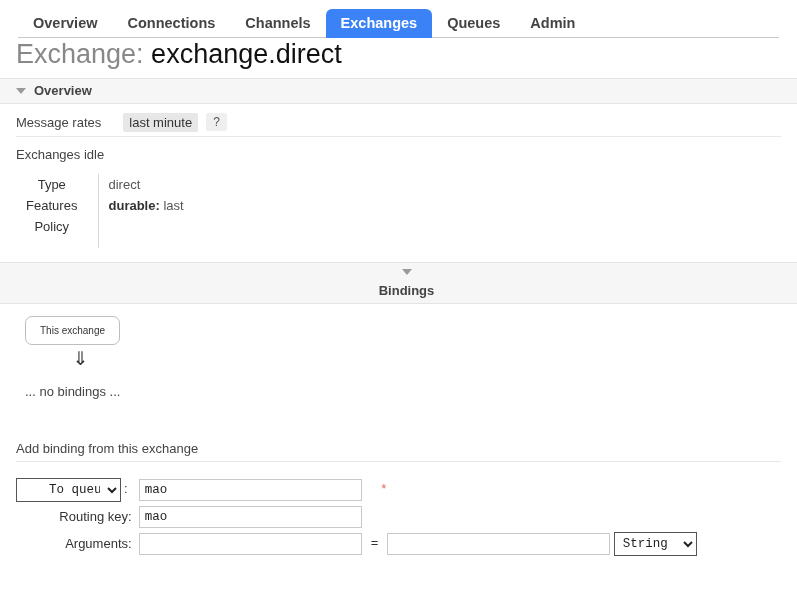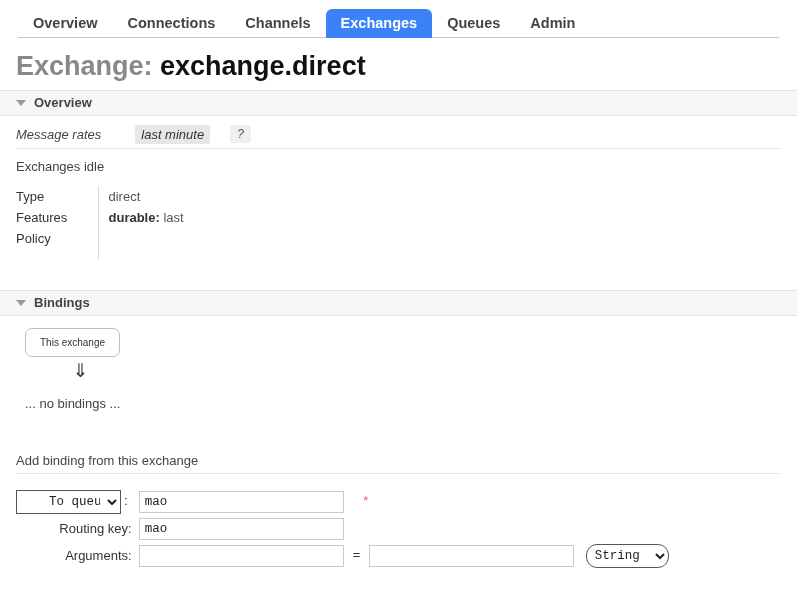--- a/index.html
+++ b/index.html
@@ -42,23 +42,23 @@
     white-space: nowrap;
     cursor: pointer;
   }
   .tab.active {
     background: #3b82f6;
     color: #ffffff;
   }
 
   
   .page-title {
-    margin: 14px 0 8px 16px;
+    margin: 2px 0 8px 16px;
     font-size: 27px;
-    font-weight: bold;
+    font-weight: normal;
     color: #888888;
     line-height: 1.1;
     white-space: nowrap;
   }
   .page-title .obj-name { color: #111111; }
 
   
   .section-head {
     background: #f6f6f6;
     border-top: 1px solid #e4e4e4;
@@ -85,22 +85,21 @@
   
   .block { padding: 0 16px; }
 
   .sub-label {
     font-size: 13px;
     color: #444444;
     padding: 9px 0 4px 0;
     border-bottom: 1px solid #e8e8e8;
     display: flex;
     align-items: center;
-    gap: 12px;
-    font-style: italic;
+    gap: 0;
   }
   .sub-label .txt { color: #444; }
   .chip {
     background: #e7e7e7;
     color: #333333;
     padding: 2px 6px;
     margin-left: 22px;
     border-radius: 2px;
     font-size: 13px;
     cursor: pointer;
@@ -125,21 +124,21 @@
   .details-table {
     border-collapse: collapse;
     margin: 4px 0 0 0;
   }
   .details-table td {
     padding: 3px 0;
     font-size: 13px;
     vertical-align: top;
   }
   .details-table td.key {
-    text-align: left;
+    text-align: center;
     padding-right: 10px;
     color: #333333;
     width: 82px;
     border-right: 1px solid #d8d8d8;
     white-space: nowrap;
   }
   .details-table td.val {
     padding-left: 10px;
     color: #555555;
     white-space: nowrap;
@@ -199,21 +198,21 @@
     white-space: nowrap;
   }
   input.txtin {
     font-family: "Liberation Mono", monospace;
     font-size: 12.5px;
     color: #222222;
     border: 1px solid #c9c9c9;
     background: #ffffff;
     padding: 3px 5px;
     height: 22px;
-    width: 205px;
+    width: 223px;
     outline: none;
   }
   select.sel {
     font-family: "Liberation Mono", monospace;
     font-size: 12.5px;
     color: #222222;
     border: 1px solid #555555;
     background: #ffffff;
     padding: 2px 4px;
     height: 24px;
@@ -276,21 +275,21 @@
     </tr>
     <tr class="empty">
       <td class="key">Policy</td>
       <td class="val"></td>
     </tr>
   </tbody>
     </table>
 
 </div>
 
-<div class="section-head" style="margin-top:30px;">
+<div class="section-head" style="margin-top:14px;flex-direction:column;">
   <span class="caret"></span>
   <span class="title">Bindings</span>
 </div>
 
 <div class="bindings-body">
   <div class="exchange-box">This exchange</div>
   <div class="arrow-down">⇓</div>
   <div class="no-bindings">... no bindings ...</div>
 </div>
 
@@ -316,21 +315,21 @@
       <td class="lbl">Routing key:</td>
       <td>
         <input class="txtin" type="text" value="mao" style="">
       </td>
     </tr>
 
     <tr>
       <td class="lbl">Arguments:</td>
       <td style="white-space:nowrap;">
         <input class="txtin" type="text" value="" style=""><span class="eq-sign">=</span><input class="txtin" type="text" value="" style="">
-        <select class="sel argtype" style="margin-left:8px;border-radius:11px;">
+        <select class="sel argtype" style="margin-left:0;">
           <option>String</option>
           <option>Number</option>
           <option>Boolean</option>
           <option>List</option>
         </select>
       </td>
     </tr>
   </tbody>
     </table>
 

